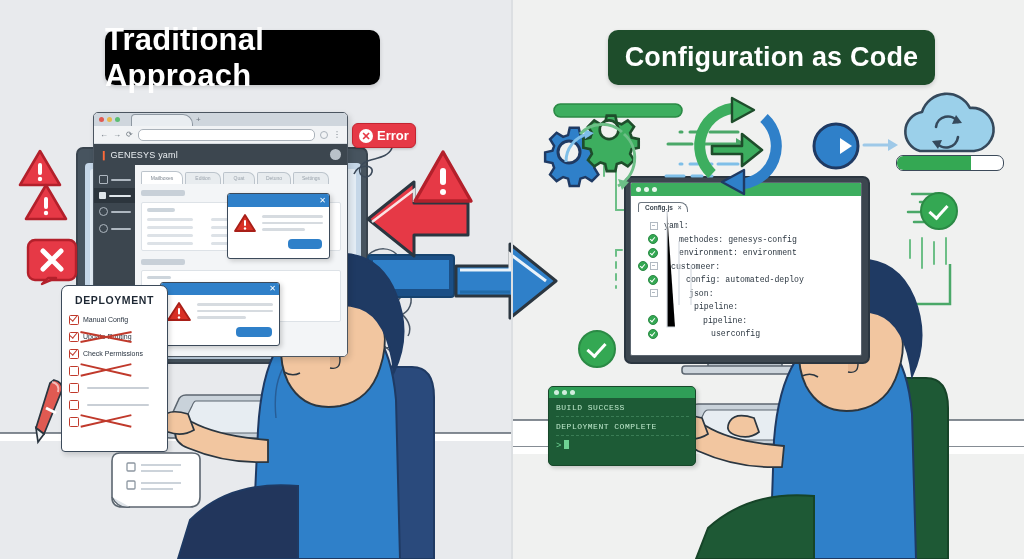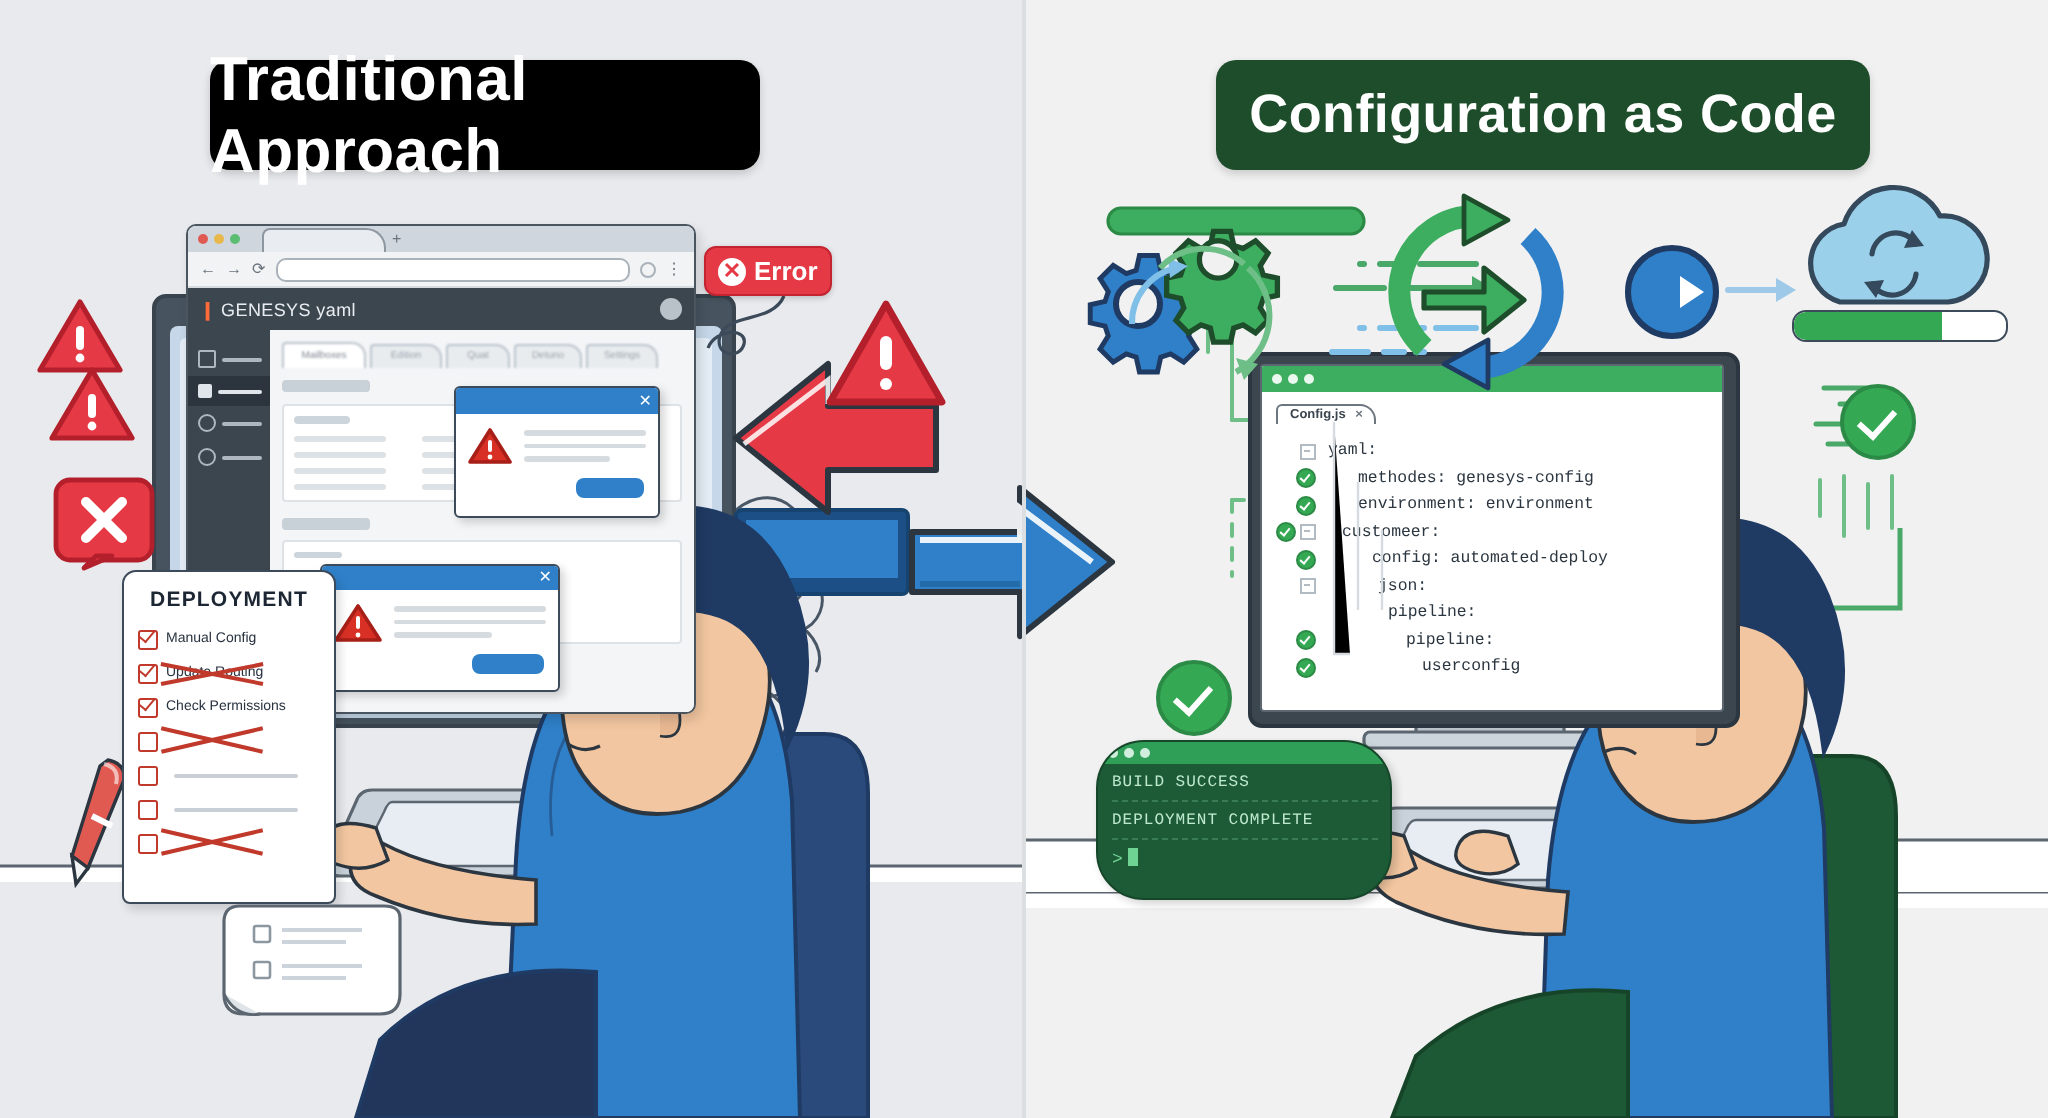--- a/index.html
+++ b/index.html
@@ -551,21 +551,21 @@
 
       <svg class="abs" style="left:34px;top:22px;" width="60" height="140">
         <g stroke="#d5dbe1" stroke-width="1.2">
           <path d="M2 6 L2 122 L10 122"></path>
           <path d="M14 36 L14 100"></path>
           <path d="M26 60 L26 100"></path>
         </g>
       </svg>
     </div>
 
-    <div id="terminal" style="left:36px;top:370px;border-radius:24px;">
+    <div id="terminal" style="left:36px;top:386px;">
       <div class="tbar">
         <span class="tdot"></span>
         <span class="tdot"></span>
         <span class="tdot"></span>
       </div>
       <div class="term-line">BUILD SUCCESS</div>
       <div class="term-dash"></div>
       <div class="term-line">DEPLOYMENT COMPLETE</div>
       <div class="term-dash"></div>
       <div class="term-prompt">

